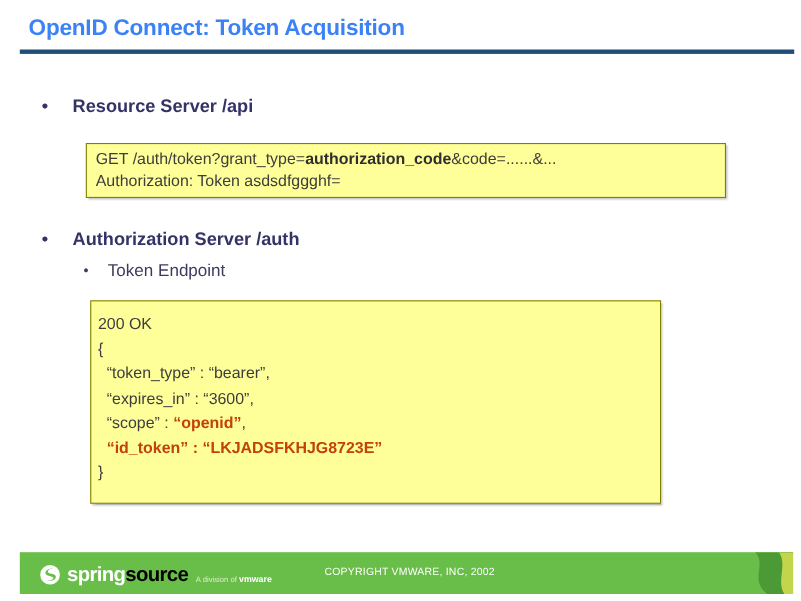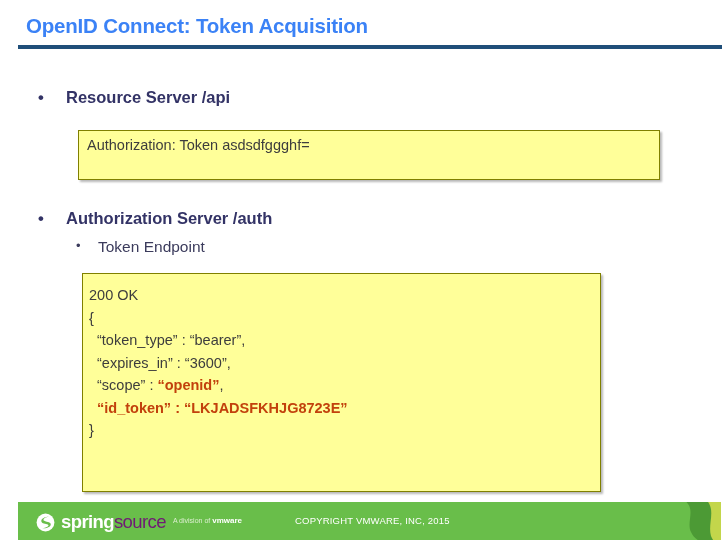--- a/index.html
+++ b/index.html
@@ -90,21 +90,21 @@
     left: 78px;
     top: 130px;
     width: 582px;
     height: 50px;
     padding: 4px 0 0 8px;
   }
   #code-box-response {
     left: 82px;
     top: 273px;
     width: 519px;
-    height: 219px;
+    height: 185px;
     padding: 10px 0 0 6px;
     line-height: 22.5px;
   }
   .code-line { white-space: pre; }
   .code-line.indent { padding-left: 8px; }
   .kw-bold { font-weight: bold; color: #2e2e2e; }
   .kw-red  { font-weight: bold; color: #c2410c; }
 
   
   .footer-bar {
@@ -122,39 +122,39 @@
     top: 0;
     width: 60px;
     height: 38px;
     overflow: hidden;
   }
   .brand {
     position: absolute;
     left: 18px;
     top: 9px;
     display: flex;
-    align-items: center;
+    align-items: flex-end;
     height: 22px;
   }
   .brand-logo {
     width: 19px;
     height: 19px;
     margin-right: 6px;
     align-self: center;
   }
   .brand-spring {
     font-size: 18.5px;
     font-weight: bold;
     color: #ffffff;
     letter-spacing: -0.6px;
   }
   .brand-source {
     font-size: 18.5px;
-    font-weight: normal;
-    color: #701a75;
+    font-weight: bold;
+    color: #000000;
     letter-spacing: -0.6px;
   }
   .brand-division {
     font-size: 7px;
     color: #DCEFD0;
     margin-left: 7px;
     position: relative;
     top: -2px;
     white-space: nowrap;
   }
@@ -178,20 +178,21 @@
 
 <div class="slide-title">OpenID Connect: Token Acquisition</div>
 <div class="title-rule"></div>
 
 <div class="bullet-l1" id="bullet-resource">
   <span class="dot">•</span>
   <span>Resource Server /api</span>
 </div>
 
 <div class="code-box" id="code-box-request">
+  <div class="code-line"><span>GET /auth/token?grant_type=</span><span class="kw-bold">authorization_code</span><span>&amp;code=......&amp;...</span></div>
   <div class="code-line">Authorization: Token asdsdfggghf=</div>
 </div>
 
 <div class="bullet-l1" id="bullet-authserver">
   <span class="dot">•</span>
   <span>Authorization Server /auth</span>
 </div>
 
 <div class="bullet-l2" id="bullet-token">
   <span class="dot">•</span>
@@ -222,14 +223,14 @@
       <circle cx="10" cy="10" r="9.4" fill="#ffffff"></circle>
       <path d="M13.6 3.6 C 8.5 4.2, 5.4 6.0, 5.6 8.6 C 5.8 11.2, 10.6 11.1, 12.4 12.2
                C 14.4 13.4, 12.3 15.6, 6.4 16.1 C 11.6 16.6, 15.9 14.6, 15.5 11.7
                C 15.2 9.2, 10.3 9.3, 8.6 8.2 C 6.8 7.0, 8.6 4.5, 13.6 3.6 Z" fill="#69BE4A"></path>
     </svg>
     <span class="brand-spring">spring</span>
       <span class="brand-source">source</span>
     <span class="brand-division"><span>A division of </span><span class="brand-vmware">vmware</span></span>
   </div>
 
-  <div class="copyright">COPYRIGHT VMWARE, INC, 2015</div>
+  <div class="copyright">COPYRIGHT VMWARE, INC, 2002</div>
 </div>
 
 </body></html>

